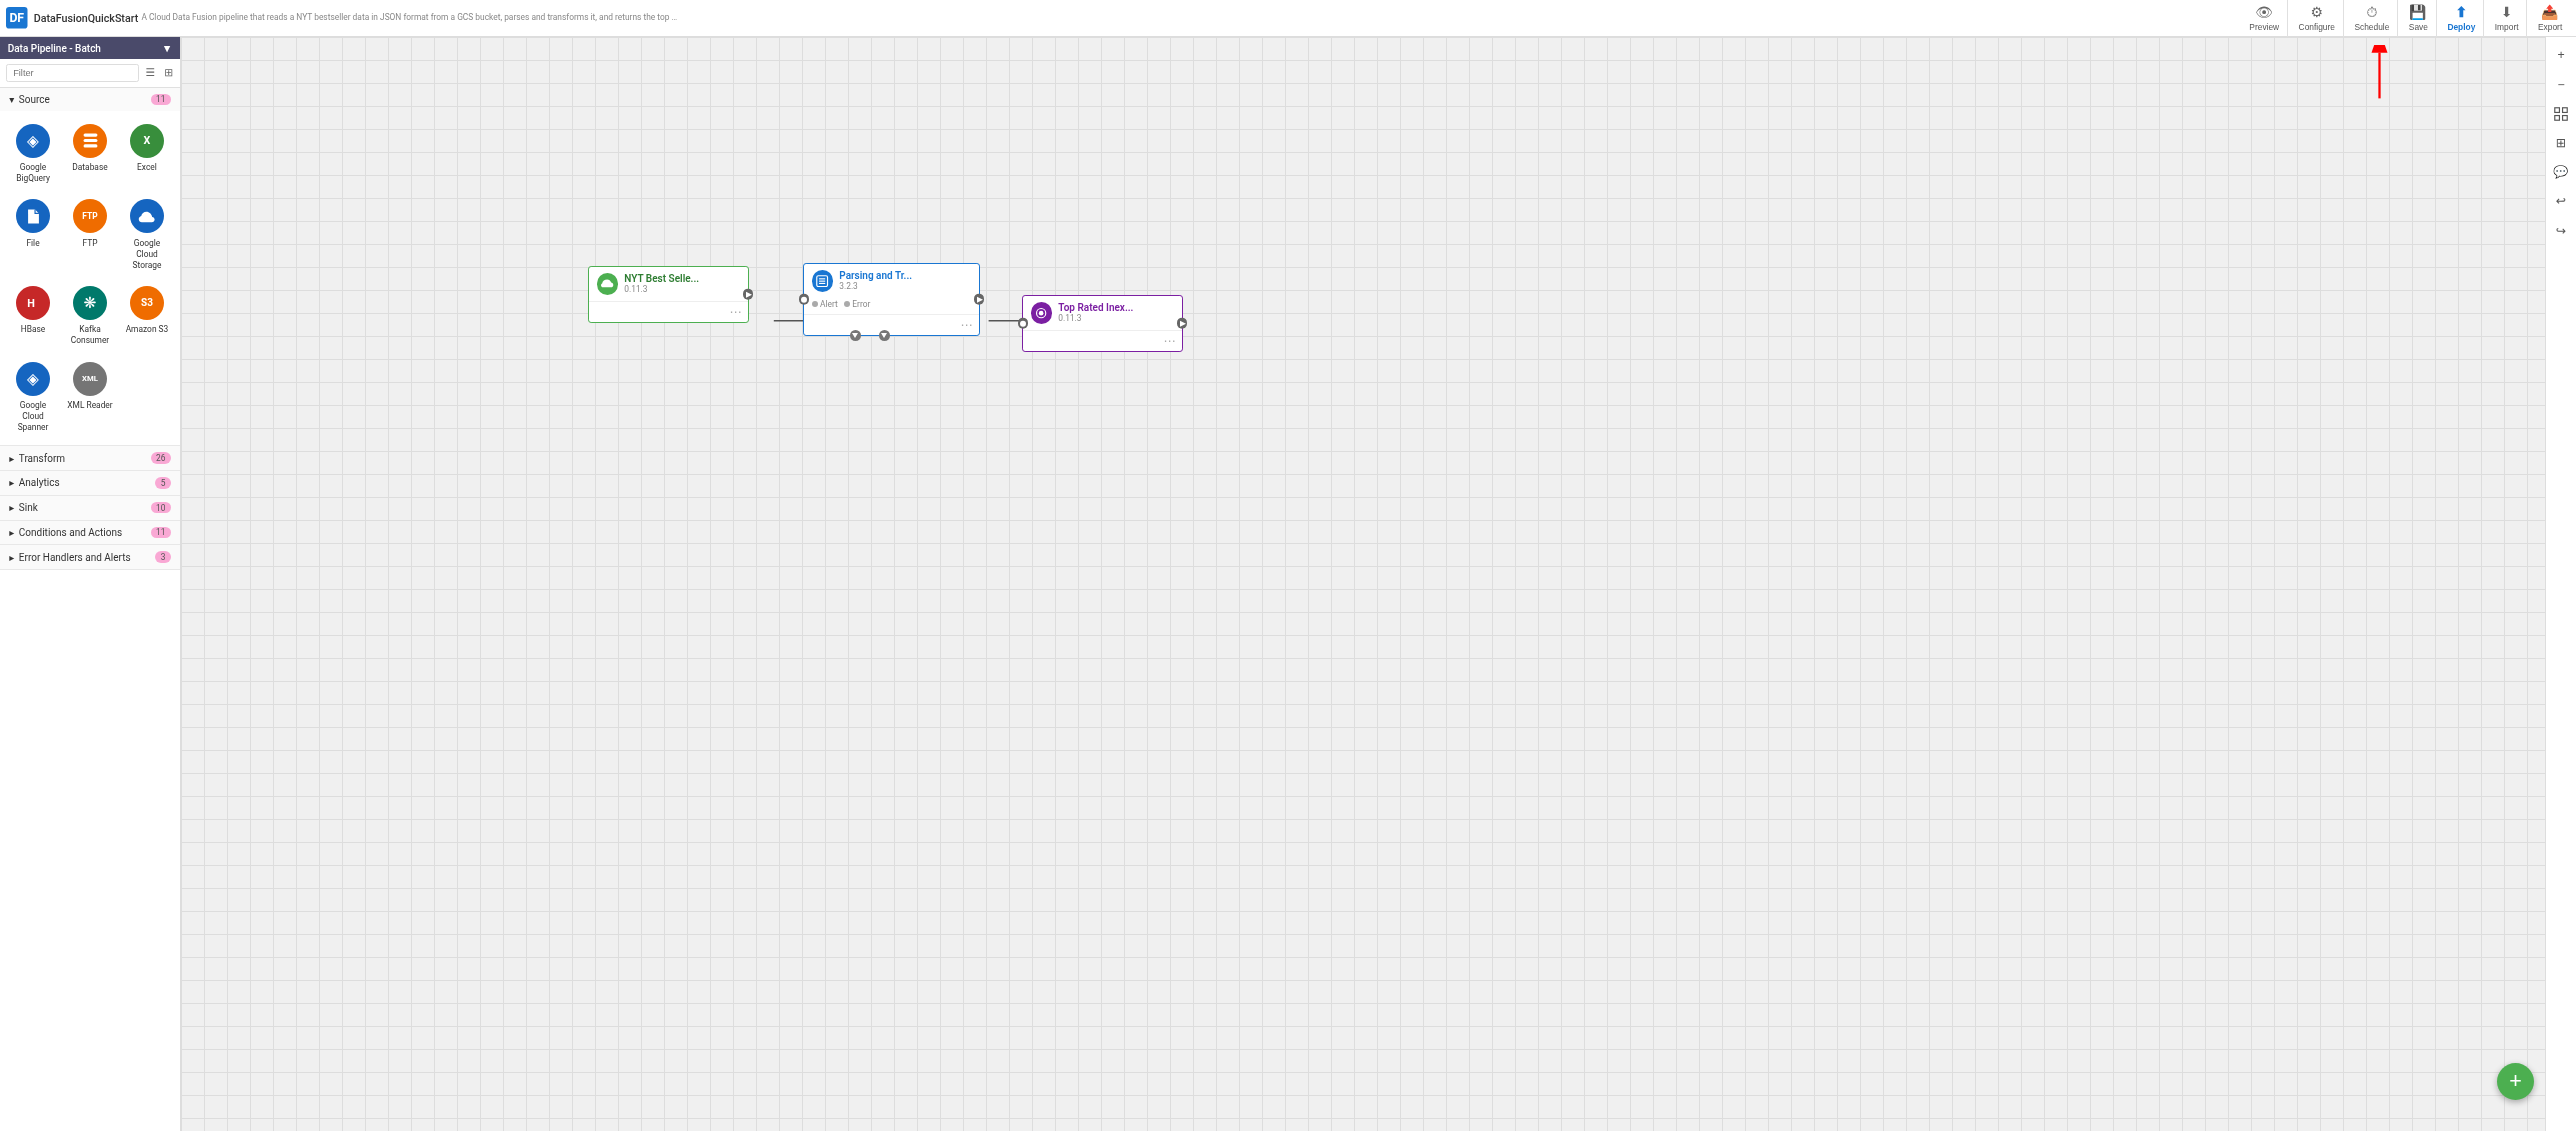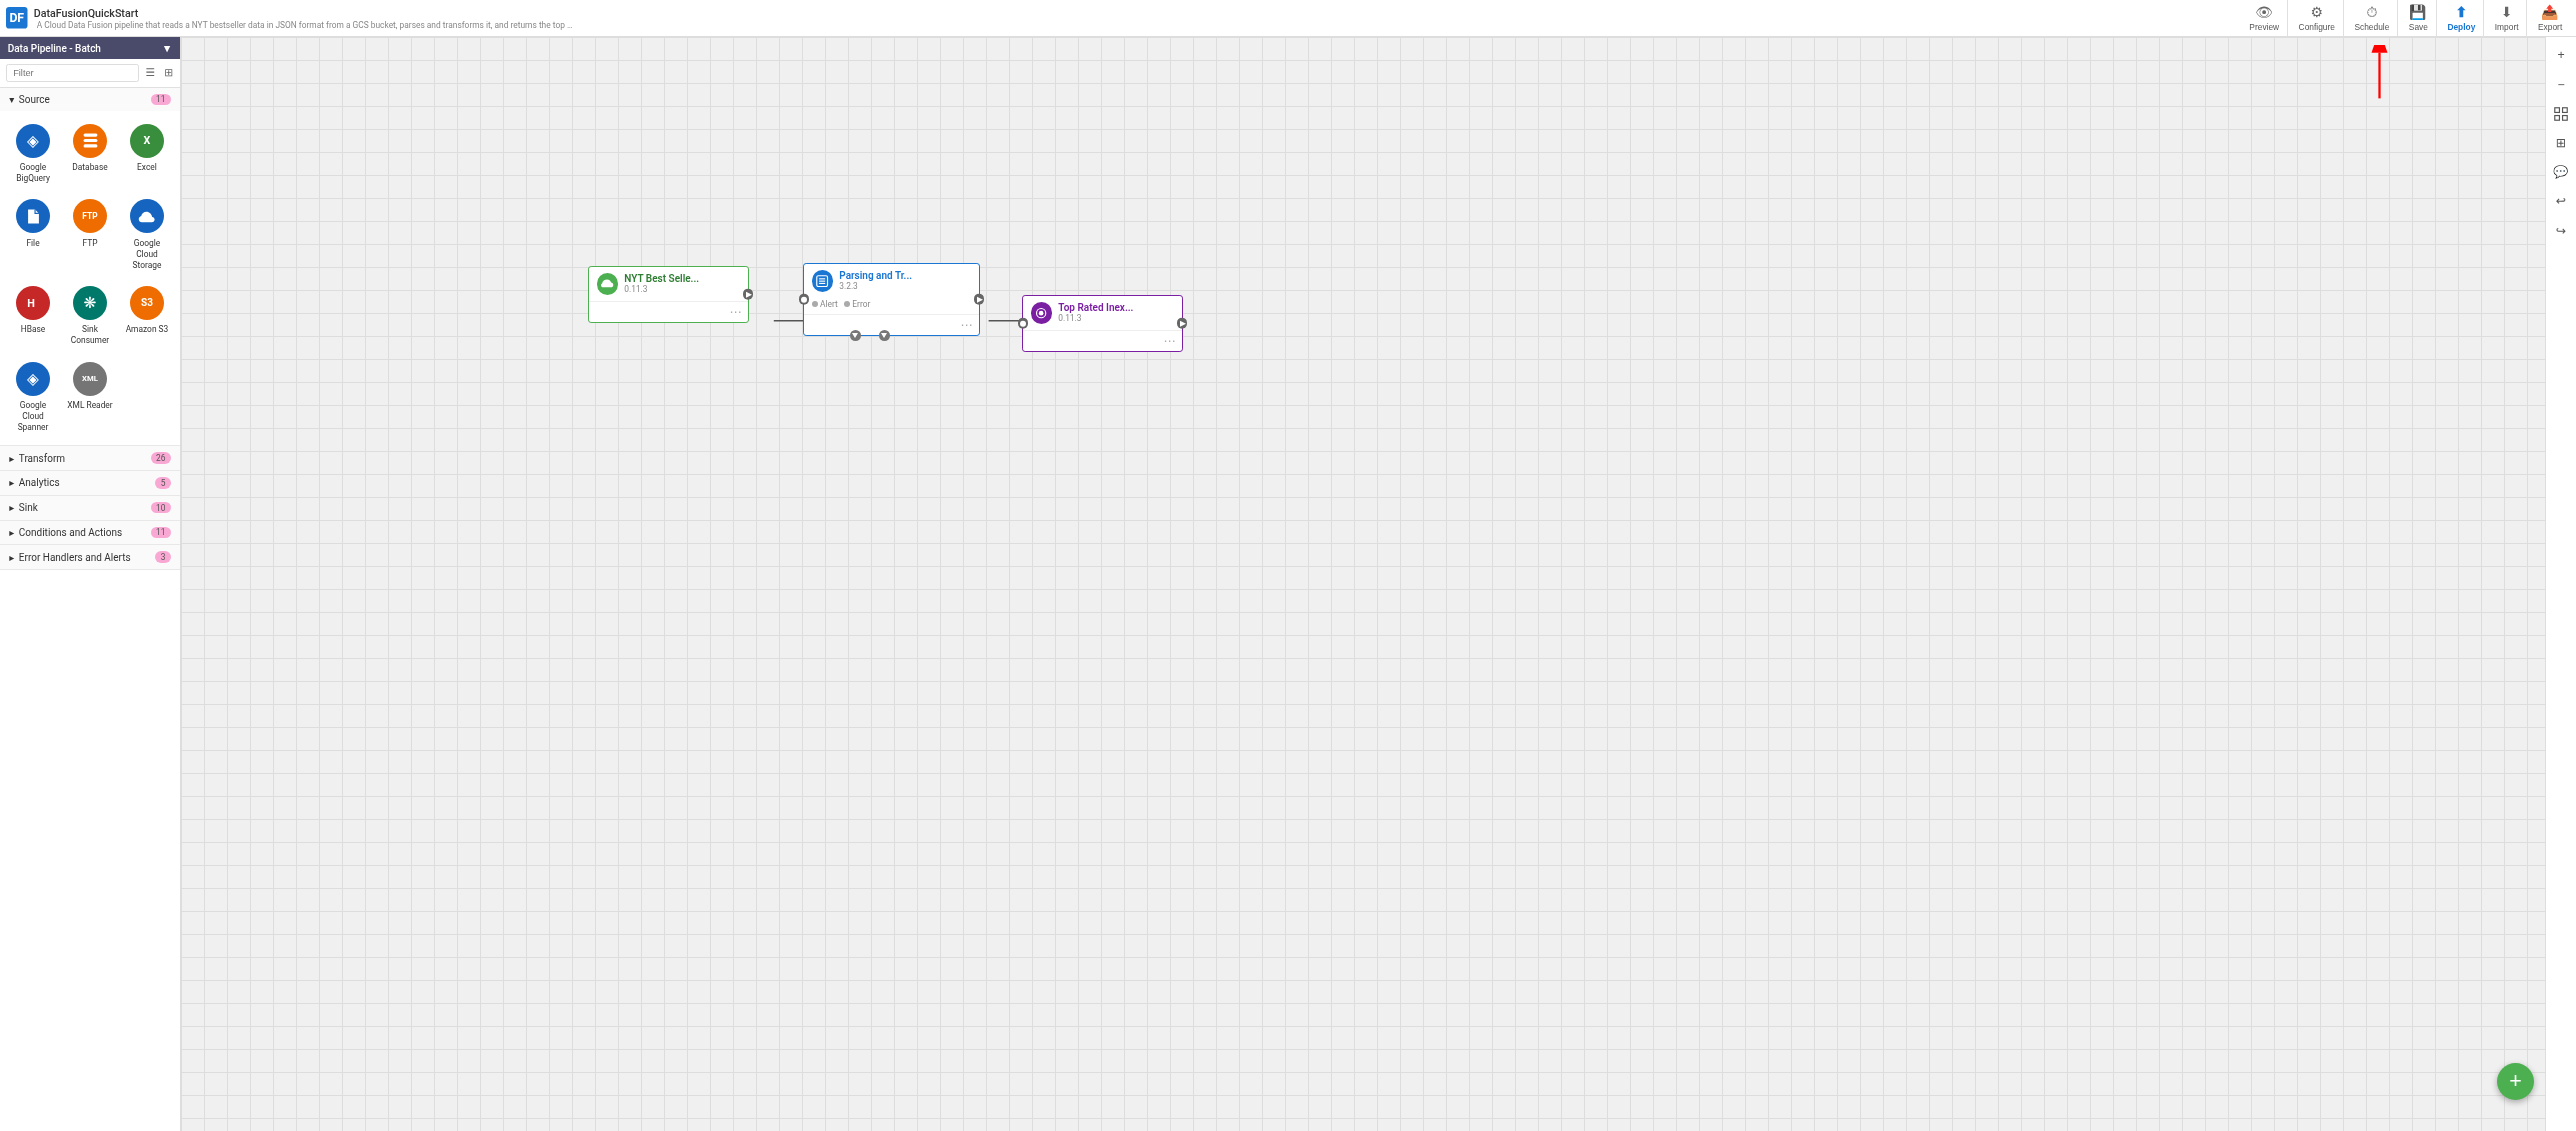--- a/index.html
+++ b/index.html
@@ -374,21 +374,21 @@
       top: 15.4px;
       right: 88px;
       color: red;
       font-size: 28px;
       pointer-events: none;
       line-height: 1;
     }
 
     .title-area {
       display: flex;
-      flex-direction: column;
+      flex-direction: row;
       justify-content: center;
     }
   </style>
 </head>
 <body>
 
 <div class="top-bar">
   <div class="top-bar-left">
     <svg class="app-logo" viewBox="0 0 28 28" fill="none" style="font-size:13px">
       <rect width="28" height="28" rx="4" fill="#1976d2"></rect>
@@ -498,21 +498,21 @@
         <div class="plugin-item">
           <div class="plugin-icon red">
             <svg width="17" height="17" viewBox="0 0 22 22" style="font-size:20px">
                 <text x="3" y="17" font-size="14" fill="white" font-weight="bold">H</text>
               </svg>
           </div>
           <span class="plugin-name">HBase</span>
         </div>
         <div class="plugin-item">
           <div class="plugin-icon teal">❋</div>
-          <span class="plugin-name">Sink Consumer</span>
+          <span class="plugin-name">Kafka Consumer</span>
         </div>
         <div class="plugin-item">
           <div class="plugin-icon orange" style="font-size:10px; font-weight:bold;">S3</div>
           <span class="plugin-name">Amazon S3</span>
         </div>
         <div class="plugin-item">
           <div class="plugin-icon blue">◈</div>
           <span class="plugin-name">Google Cloud Spanner</span>
         </div>
         <div class="plugin-item">

